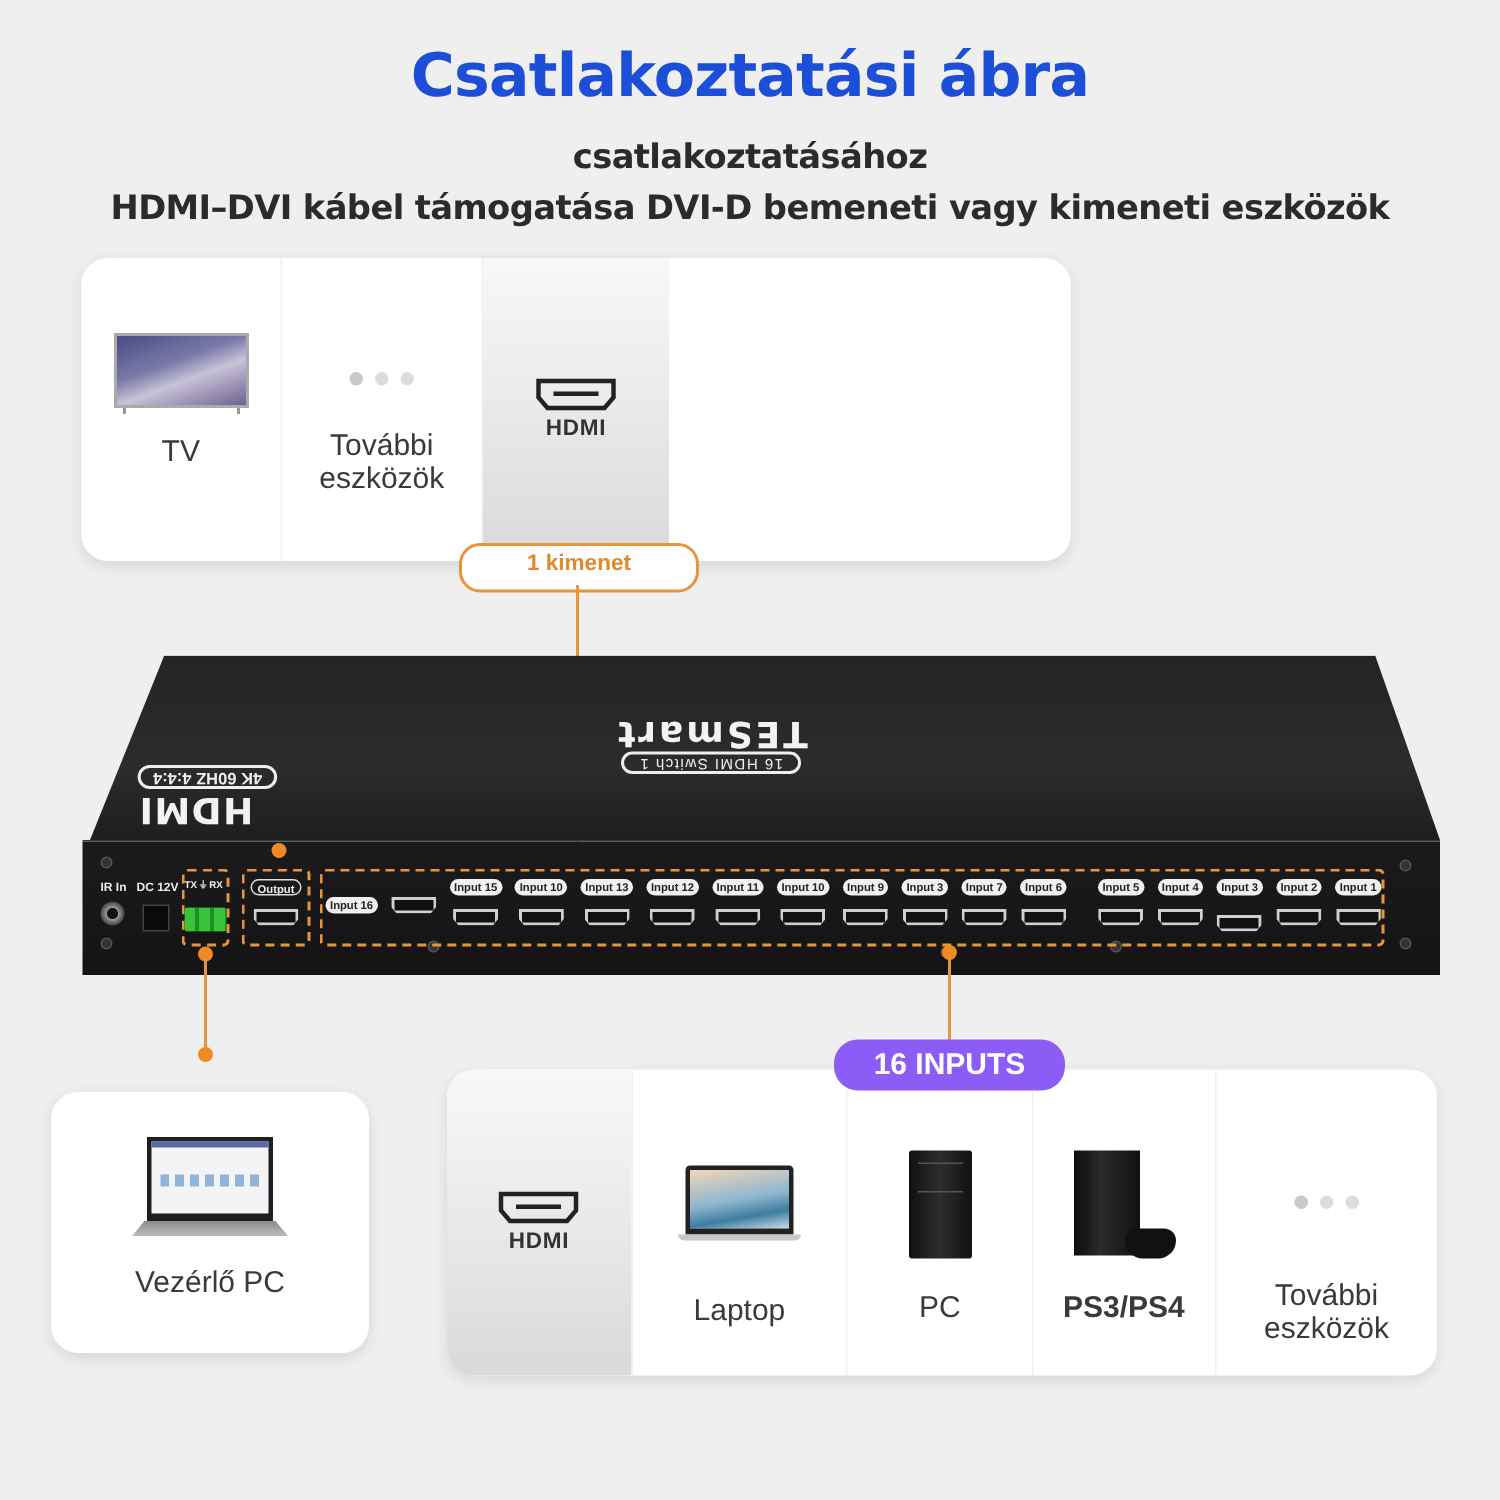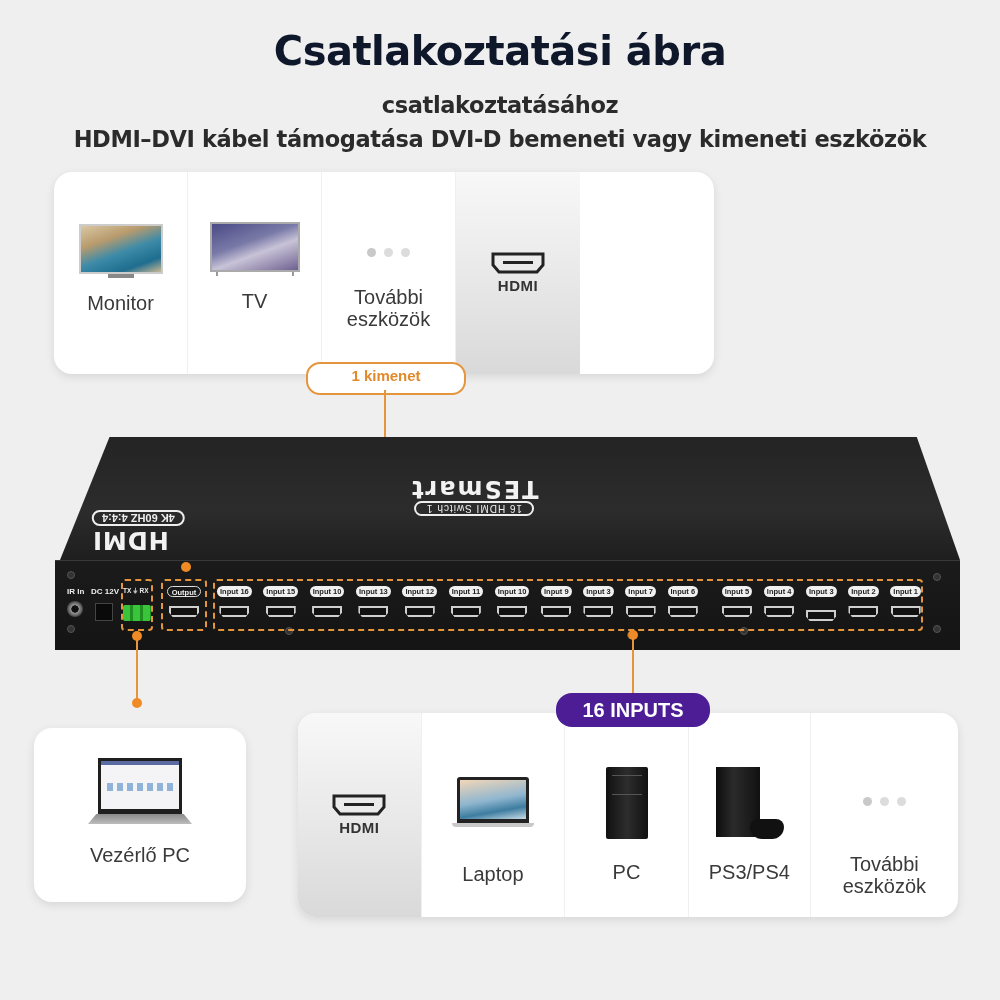--- a/index.html
+++ b/index.html
@@ -9,21 +9,21 @@
     font-family: "Liberation Sans", sans-serif;
     position: relative;
     color: #333;
   }
   .abs { position: absolute; }
 
   
   .title {
     left: 0; width: 1000px; top: 28px; text-align: center;
     font-family: "DejaVu Sans", sans-serif; font-weight: bold;
-    font-size: 40px; color: #0f172a; letter-spacing: -0.5px;
+    font-size: 40px; color: #1d4ed8; letter-spacing: -0.5px;
   }
   .subtitle {
     left: 0; width: 1000px; top: 88px; text-align: center;
     font-family: "DejaVu Sans", sans-serif; font-weight: bold;
     font-size: 22.5px; line-height: 34px; color: #2b2b2b; letter-spacing: -0.4px;
   }
 
   
   .card {
     background: #fff; border-radius: 18px;
@@ -93,21 +93,21 @@
   .ctrl-laptop-screen .btns { position: absolute; left: 6px; right: 6px; top: 22px; height: 8px;
     background: repeating-linear-gradient(90deg, #8fb3d9 0 6px, transparent 6px 10px); }
   .ctrl-laptop-base { width: 104px; height: 10px; background: linear-gradient(180deg, #8a8a8a, #bdbdbd); margin: 0 auto; clip-path: polygon(8% 0, 92% 0, 100% 100%, 0 100%); }
 
   
   .pill-outline {
     border: 2px solid #e5963c; background: #fff; border-radius: 14px;
     color: #e08a2c; font-weight: bold; font-size: 15px; text-align: center;
   }
   .pill-fill {
-    background: #4c1d95; border-radius: 16px; color: #fff;
+    background: #8b5cf6; border-radius: 16px; color: #fff;
     font-weight: bold; font-size: 20px; text-align: center;
   }
   .line-v { width: 2px; background: #e5963c; }
   .line-h { height: 2px; background: #e5963c; }
   .node { width: 10px; height: 10px; border-radius: 50%; background: #ef8a24; }
 
   
   .dev-top {
     left: 60px; top: 437px; width: 900px; height: 123px;
     background: linear-gradient(180deg, #242424 0%, #2c2c2c 60%, #1e1e1e 100%);
@@ -150,27 +150,20 @@
 <body>
 
 <div class="abs title">Csatlakoztatási ábra</div>
 <div class="abs subtitle">
   <div>csatlakoztatásához</div>
   <div>HDMI–DVI kábel támogatása DVI-D bemeneti vagy kimeneti eszközök</div>
 </div>
 
 <div class="abs card" style="left:54px; top:172px; width:660px; height:202px;">
   <div class="cell" style="width:134px;">
-    <div class="thumb" style="margin-top:52px;">
-      <div class="monitor-screen"></div>
-        <div class="monitor-stand"></div>
-    </div>
-    <div class="cell-label" style="margin-top:14px;">Monitor</div>
-  </div>
-  <div class="cell" style="width:134px;">
     <div class="thumb" style="margin-top:50px;">
       <div class="tv-screen"></div>
         <div class="tv-legs">
           <span></span>
           <span></span>
         </div>
     </div>
     <div class="cell-label" style="margin-top:14px;text-align:right;">TV</div>
   </div>
   <div class="cell" style="width:134px;">
@@ -226,21 +219,21 @@
   <div class="abs dash-box" style="left:66px; top:18px; width:32px; height:52px;"></div>
   <div class="abs small-label" style="left:68px; top:26px; font-size:6.5px;">TX ⏚ RX</div>
   <div class="abs green-term" style="left:68px; top:44px; width:28px;"></div>
 
   <div class="abs dash-box" style="left:106px; top:18px; width:46px; height:52px;"></div>
   <div class="abs port-label out" style="left:112px; top:25px; width:34px;">Output</div>
   <div class="abs hdmi-port" style="left:114px; top:45px;"></div>
 
   <div class="abs dash-box" style="left:158px; top:18px; width:710px; height:52px;"></div>
   <div class="abs" style="left:162px; top:25px; width:704px; display:flex; justify-content:space-between;">
-    <div style="display:flex; flex-direction:column; align-items:center; gap:9px;">
+    <div style="display:flex; align-items:center; gap:9px;">
         <div class="port-label">Input 16</div>
         <div class="hdmi-port"></div>
       </div>
     <div style="display:flex; flex-direction:column; align-items:center; gap:9px;">
         <div class="port-label">Input 15</div>
         <div class="hdmi-port"></div>
       </div>
     <div style="display:flex; flex-direction:column; align-items:center; gap:9px;">
         <div class="port-label">Input 10</div>
         <div class="hdmi-port"></div>
@@ -333,21 +326,21 @@
     <div style="margin-top:64px;">
       <div class="laptop-screen"></div>
         <div class="laptop-base"></div>
     </div>
     <div class="cell-label" style="margin-top:36px;">Laptop</div>
   </div>
   <div class="cell" style="width:126px;">
     <div class="tower" style="margin-top:54px;"></div>
     <div class="cell-label" style="margin-top:22px;">PC</div>
   </div>
-  <div class="cell" style="width:124px;">
+  <div class="cell" style="width:124px;font-weight:bold;">
     <div class="ps4" style="margin-top:54px;">
       <div class="body"></div>
         <div class="pad"></div>
     </div>
     <div class="cell-label" style="margin-top:22px;">PS3/PS4</div>
   </div>
   <div class="cell" style="width:150px;">
     <div class="dots" style="margin-top:84px;">
       <span class="dot" style="background:#c9c9c9"></span>
         <span class="dot" style="background:#dcdcdc"></span>

